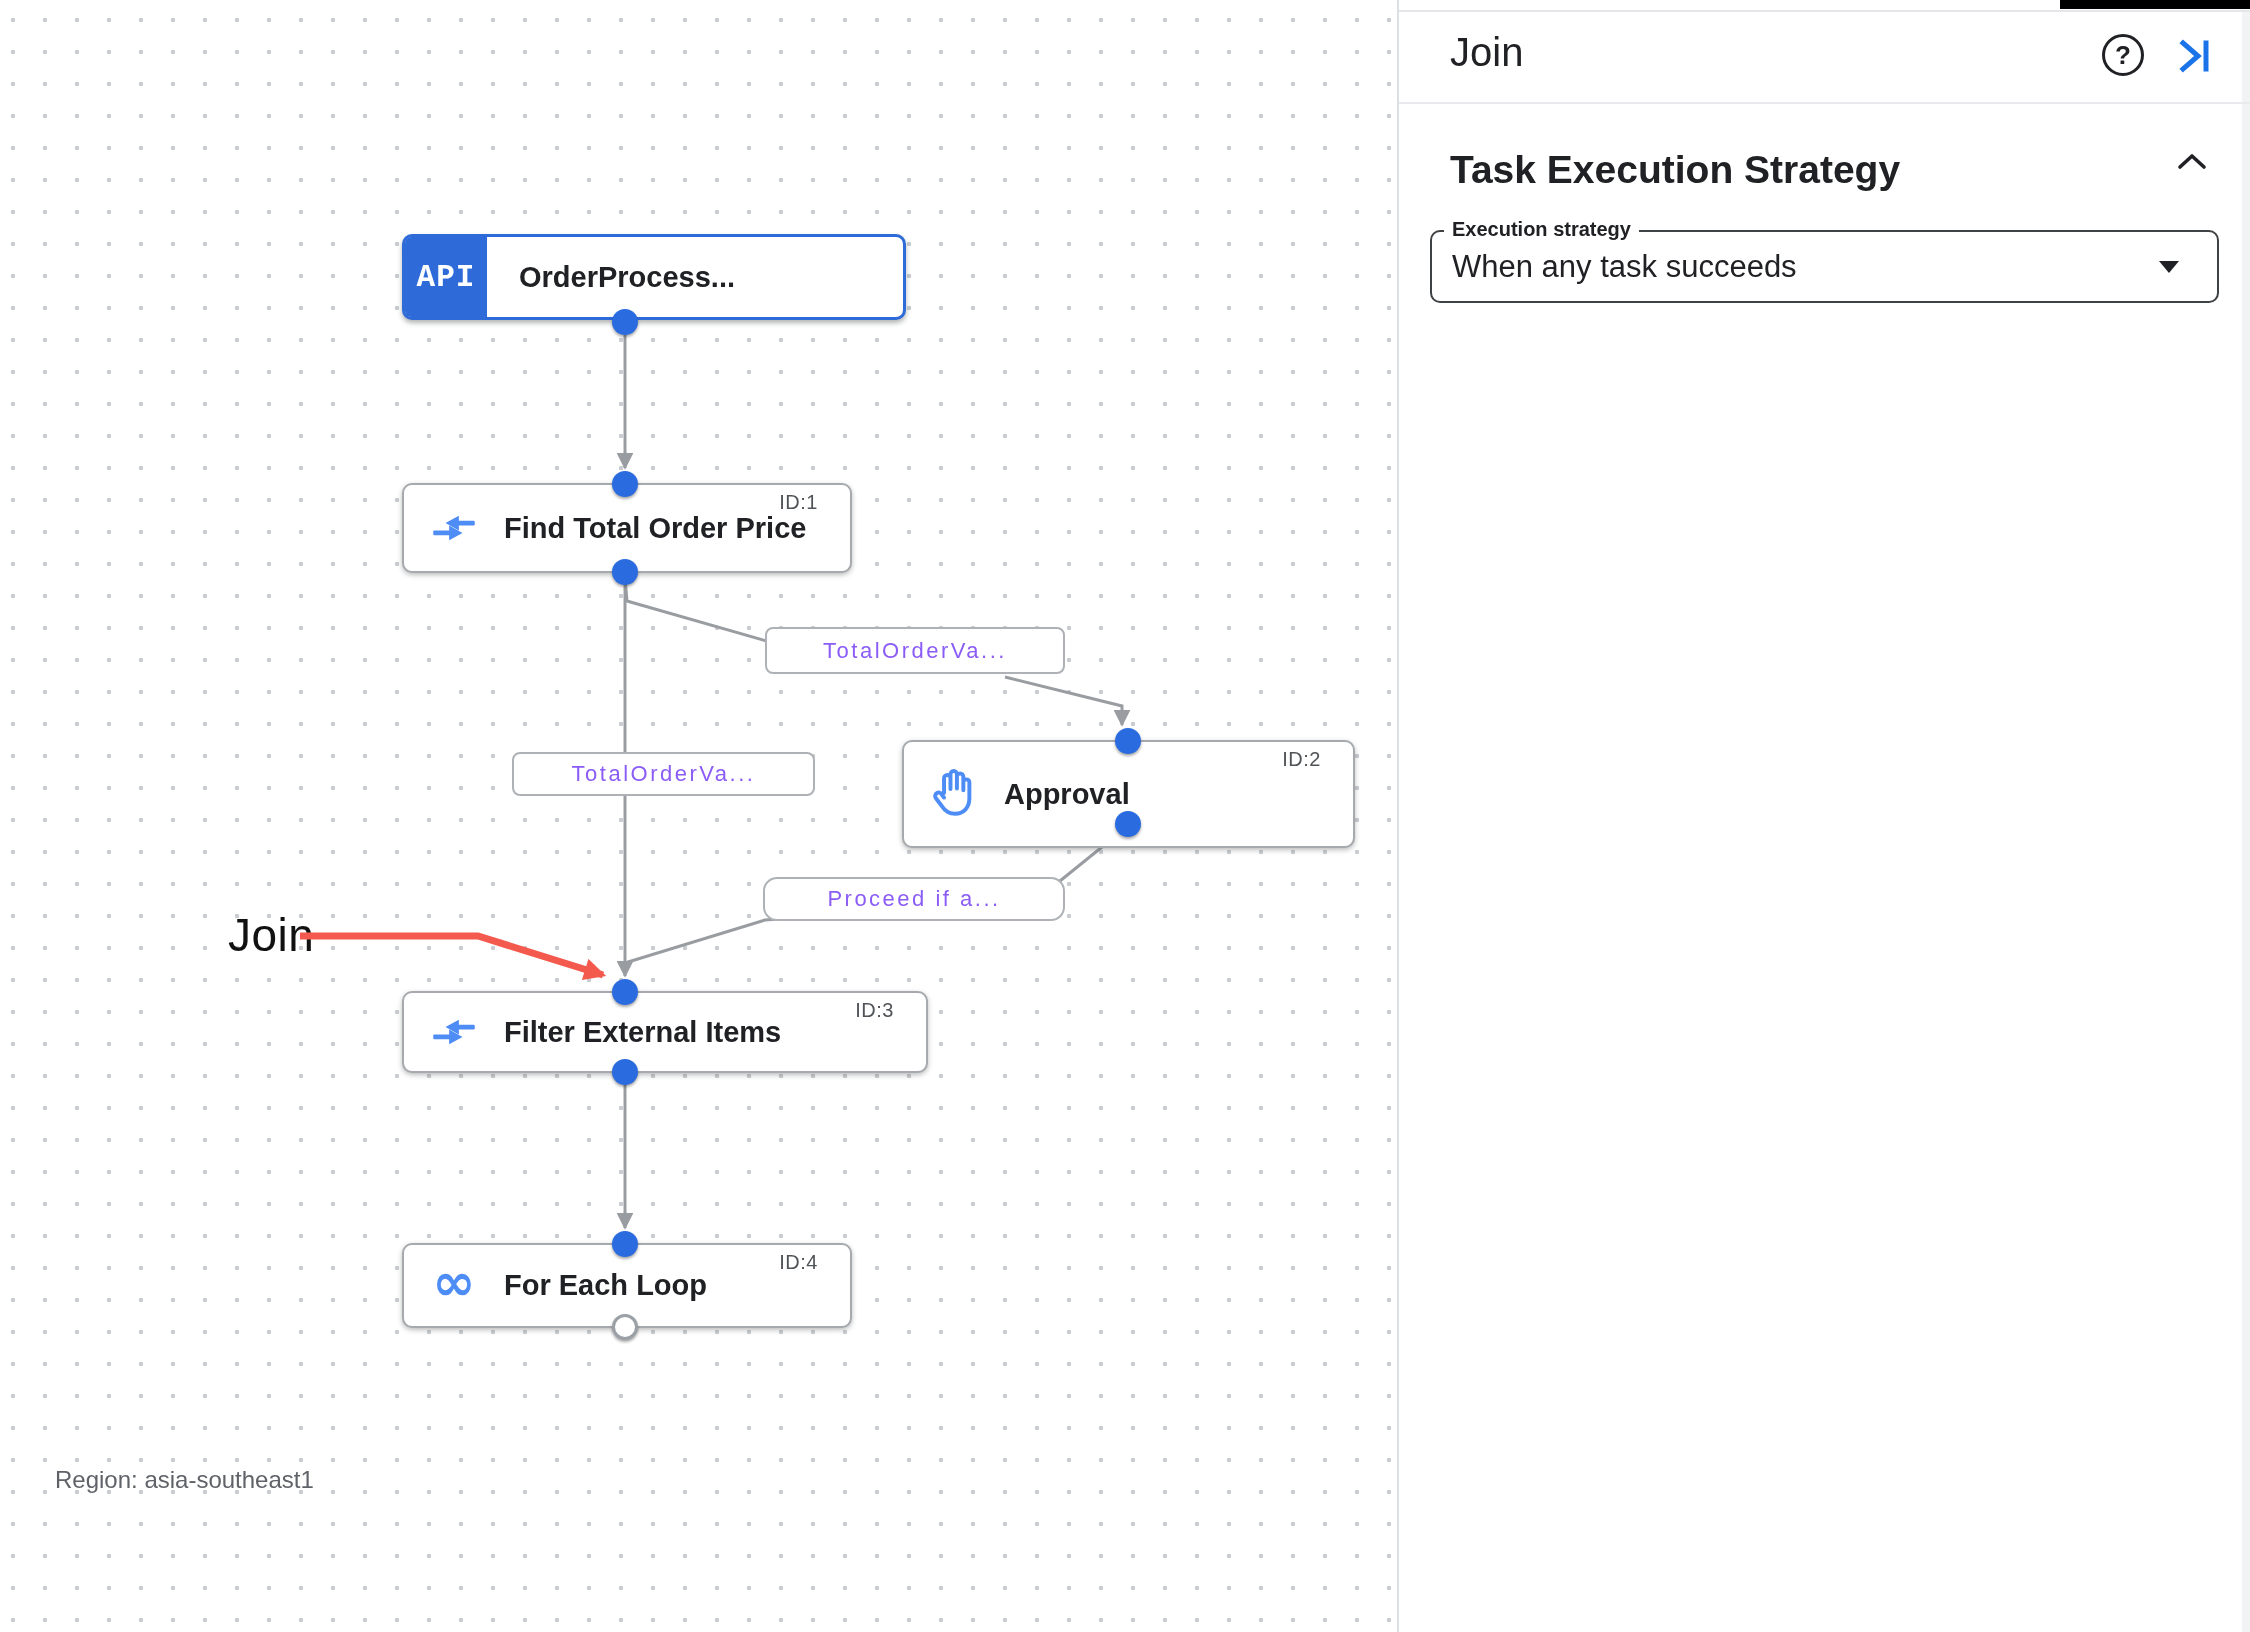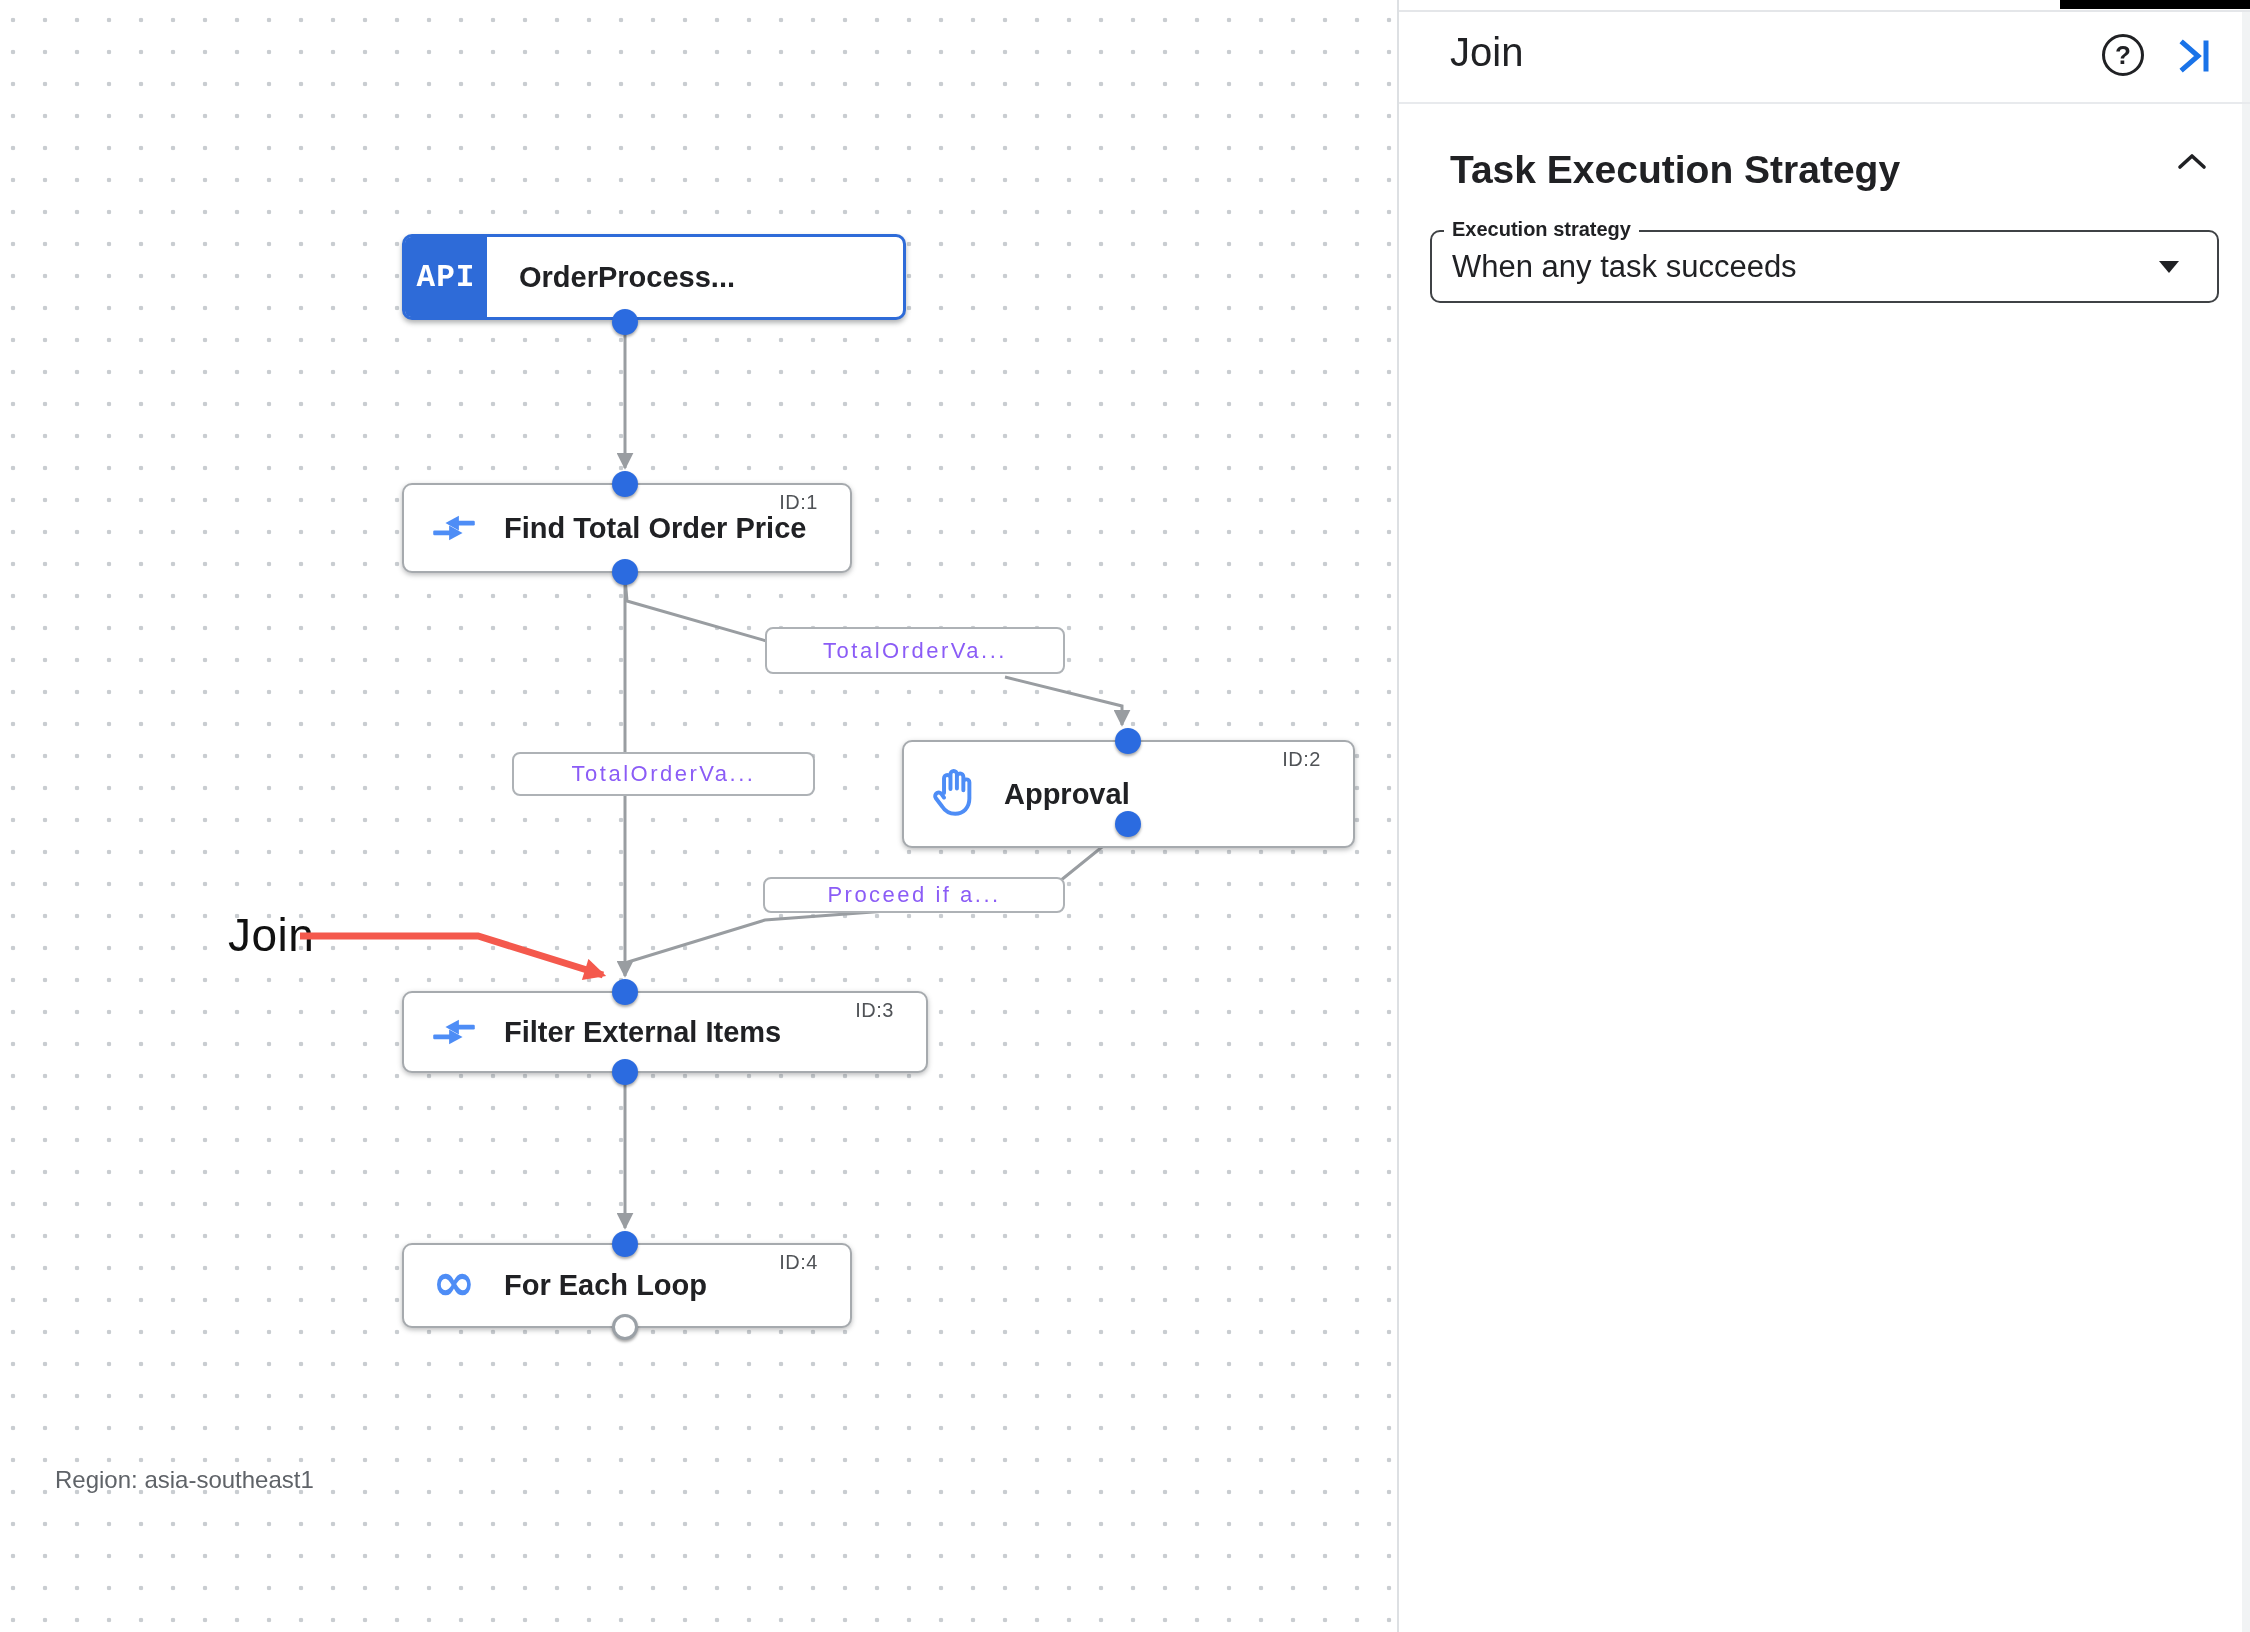--- a/index.html
+++ b/index.html
@@ -52,21 +52,21 @@
   .dot.hollow { background:#fff; border:3px solid #9aa0a6; }
 
   
   .edge-label {
     position:absolute; z-index:4; background:#fff; border:2px solid #aeb2b6; border-radius:8px;
     display:flex; align-items:center; justify-content:center;
     font-size:22px; letter-spacing:2.5px; color:#8b5cf6;
   }
   #elabel-1 { left:765px; top:627px; width:300px; height:47px; }
   #elabel-2 { left:512px; top:752px; width:303px; height:44px; }
-  #elabel-3 { left:763px; top:877px; width:302px; height:36px; }
+  #elabel-3 { left:763px; top:877px; width:302px; height:44px;border-radius:14px; }
 
   
   #annot-text { position:absolute; left:228px; top:908px; font-size:46px; color:#111;
                 z-index:9; letter-spacing:.5px; }
 
   #region-label { position:absolute; left:55px; top:1466px; font-size:24px; color:#5f6368; z-index:2; }
 
   
   #panel { position:absolute; left:1397px; top:0; width:853px; height:1632px; background:#fff;
            border-left:2px solid #dde0e3; }

